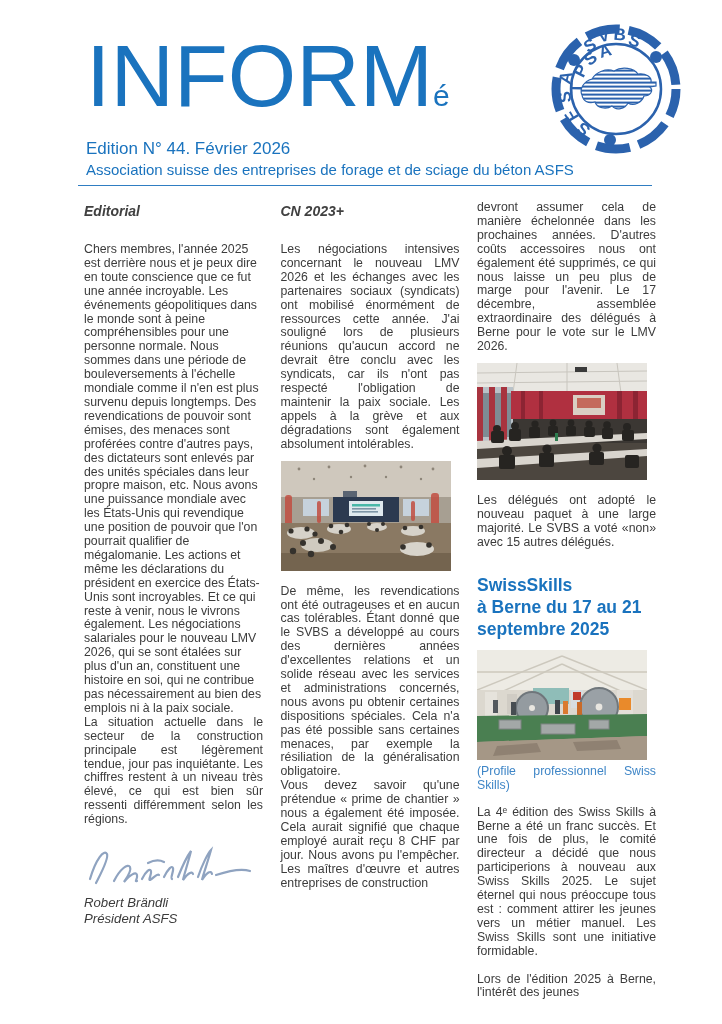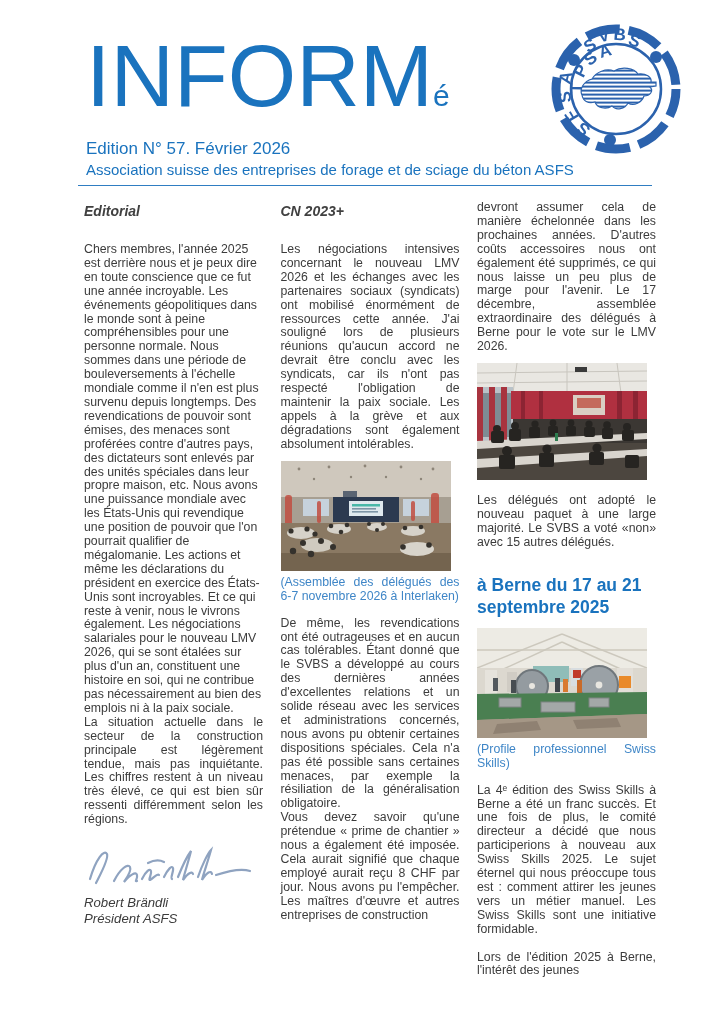--- a/index.html
+++ b/index.html
@@ -44,21 +44,21 @@
   .swiss-heading span{display:block;}
 </style>
 </head>
 <body>
 
 <div class="page">
 
   <div class="masthead">
     <div class="masthead-title"><span>INFORM</span><span class="suffix">é</span></div>
   </div>
-  <div class="edition-line">Edition N° 57. Février 2026</div>
+  <div class="edition-line">Edition N° 44. Février 2026</div>
   <div class="association-line">Association suisse des entreprises de forage et de sciage du béton ASFS</div>
   <div class="header-rule"></div>
 
   <div class="logo-wrap">
     <svg width="146" height="142" viewBox="0 0 146 142">
       <defs>
         <pattern id="hstripes" width="6" height="4" patternUnits="userSpaceOnUse">
           <rect width="6" height="4" fill="#ffffff"></rect>
           <rect y="0.6" width="6" height="2" fill="#2b62ad"></rect>
         </pattern>
@@ -93,21 +93,21 @@
         <path d="M -34,6 C -37,0 -32,-8 -24,-10 C -20,-17 -10,-21 -2,-18 C 6,-23 18,-21 22,-15 C 30,-16 36,-12 35,-7 L 40,-7 L 40,-3 L 34,-2 C 38,2 34,7 28,7 C 26,13 18,18 12,14 C 9,20 0,22 -4,17 C -10,21 -19,19 -21,13 C -28,15 -33,12 -34,6 Z" fill="url(#hstripes)" stroke="#2b62ad" stroke-width="1.2"></path>
       </g>
     </svg>
   </div>
 
   <div class="columns">
 
     <div class="col">
       <h2 class="sect">Editorial</h2>
       <p class="body ragged">Chers membres, l'année 2025 est derrière nous et je peux dire en toute conscience que ce fut une année incroyable. Les événements géopolitiques dans le monde sont à peine compréhensibles pour une personne normale. Nous sommes dans une période de bouleversements à l'échelle mondiale comme il n'en est plus survenu depuis longtemps. Des revendications de pouvoir sont émises, des menaces sont proférées contre d'autres pays, des dictateurs sont enlevés par des unités spéciales dans leur propre maison, etc. Nous avons une puissance mondiale avec les États-Unis qui revendique une position de pouvoir que l'on pourrait qualifier de mégalomanie. Les actions et même les déclarations du président en exercice des États-Unis sont incroyables. Et ce qui reste à venir, nous le vivrons également. Les négociations salariales pour le nouveau LMV 2026, qui se sont étalées sur plus d'un an, constituent une histoire en soi, qui ne contribue pas nécessairement au bien des emplois ni à la paix sociale.</p>
-      <p class="body">La situation actuelle dans le secteur de la construction principale est légèrement tendue, mais pas inquiétante. Les chiffres restent à un niveau très élevé, ce qui est bien sûr ressenti différemment selon les régions.</p>
+      <p class="body">La situation actuelle dans le secteur de la construction principale est légèrement tendue, jour pas inquiétante. Les chiffres restent à un niveau très élevé, ce qui est bien sûr ressenti différemment selon les régions.</p>
 
       <svg class="sig-img" width="170" height="52" viewBox="0 0 170 52">
         <g fill="none" stroke="#8fa3c0" stroke-width="2.2" stroke-linecap="round">
           <path d="M 6,38 C 12,18 20,8 23,13 C 25,18 16,34 12,42"></path>
           <path d="M 30,40 C 36,28 44,22 46,26 C 48,30 42,38 40,41 C 46,34 52,30 53,34 C 54,38 50,41 53,40"></path>
           <path d="M 58,38 C 62,30 66,27 67,30 C 68,33 64,39 66,39 C 70,37 73,32 75,34"></path>
           <path d="M 64,22 C 70,19 76,19 80,21"></path>
           <path d="M 80,36 C 84,28 88,24 89,27 C 90,30 86,37 88,38"></path>
           <path d="M 94,36 C 98,26 104,14 107,10 C 104,22 100,34 99,39 C 104,32 108,30 109,33"></path>
           <path d="M 114,36 C 118,24 124,12 127,9 C 124,20 119,34 118,39 C 123,31 127,29 128,33"></path>
@@ -181,21 +181,20 @@
             <circle cx="140" cy="66" r="2.3"></circle>
           <circle cx="22" cy="82" r="3"></circle>
             <circle cx="40" cy="80" r="3"></circle>
             <circle cx="52" cy="86" r="3"></circle>
           <circle cx="12" cy="90" r="3.2"></circle>
             <circle cx="30" cy="93" r="3.2"></circle>
           <circle cx="122" cy="86" r="2.8"></circle>
             <circle cx="148" cy="84" r="2.8"></circle>
         </g>
       </svg>
-      <p class="caption">(Assemblée des délégués des 6-7 novembre 2026 à Interlaken)</p>
 
       <p class="body spaced">De même, les revendications ont été outrageuses et en aucun cas tolérables. Étant donné que le SVBS a développé au cours des dernières années d'excellentes relations et un solide réseau avec les services et administrations concernés, nous avons pu obtenir certaines dispositions spéciales. Cela n'a pas été possible sans certaines menaces, par exemple la résiliation de la généralisation obligatoire.</p>
       <p class="body">Vous devez savoir qu'une prétendue « prime de chantier » nous a également été imposée. Cela aurait signifié que chaque employé aurait reçu 8 CHF par jour. Nous avons pu l'empêcher. Les maîtres d'œuvre et autres entreprises de construction</p>
     </div>
 
     <div class="col">
       <p class="body">devront assumer cela de manière échelonnée dans les prochaines années. D'autres coûts accessoires nous ont également été supprimés, ce qui nous laisse un peu plus de marge pour l'avenir. Le 17 décembre, assemblée extraordinaire des délégués à Berne pour le vote sur le LMV 2026.</p>
 
       <svg class="photo" width="170" height="117" viewBox="0 0 170 117">
         <rect width="170" height="117" fill="#3b3733"></rect>
@@ -261,20 +260,21 @@
             <rect x="62" y="90" width="15" height="14" rx="2"></rect>
           <rect x="112" y="89" width="15" height="13" rx="2"></rect>
             <rect x="148" y="92" width="14" height="13" rx="2"></rect>
         </g>
         <rect x="78" y="70" width="3" height="8" fill="#2e7d4f"></rect>
       </svg>
 
       <p class="body spaced">Les délégués ont adopté le nouveau paquet à une large majorité. Le SVBS a voté «non» avec 15 autres délégués.</p>
 
       <h2 class="swiss-heading">
+        <span>SwissSkills</span>
         <span>à Berne du 17 au 21 septembre 2025</span>
       </h2>
 
       <svg class="photo" style="margin-top:2px" width="170" height="110" viewBox="0 0 170 110">
         <rect width="170" height="110" fill="#a89b8b"></rect>
 
         <rect width="170" height="44" fill="#edebe4"></rect>
         <g stroke="#ccc8bd" stroke-width="1.4" fill="none">
           <line x1="0" y1="40" x2="85" y2="6"></line>
             <line x1="170" y1="40" x2="85" y2="6"></line>

